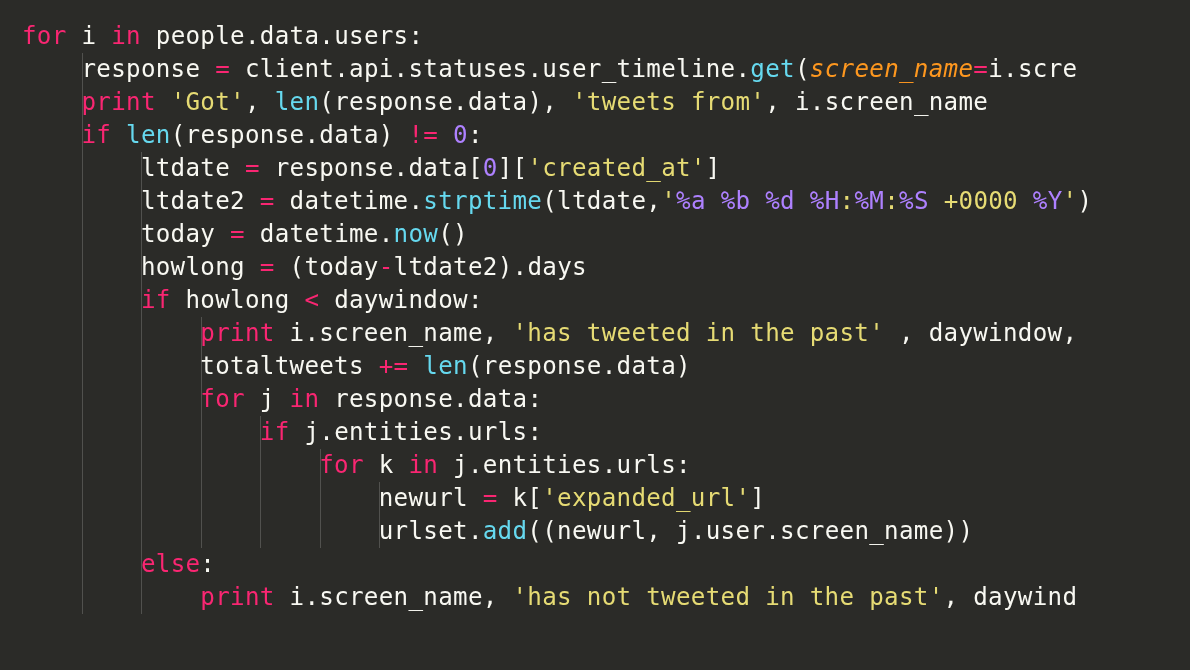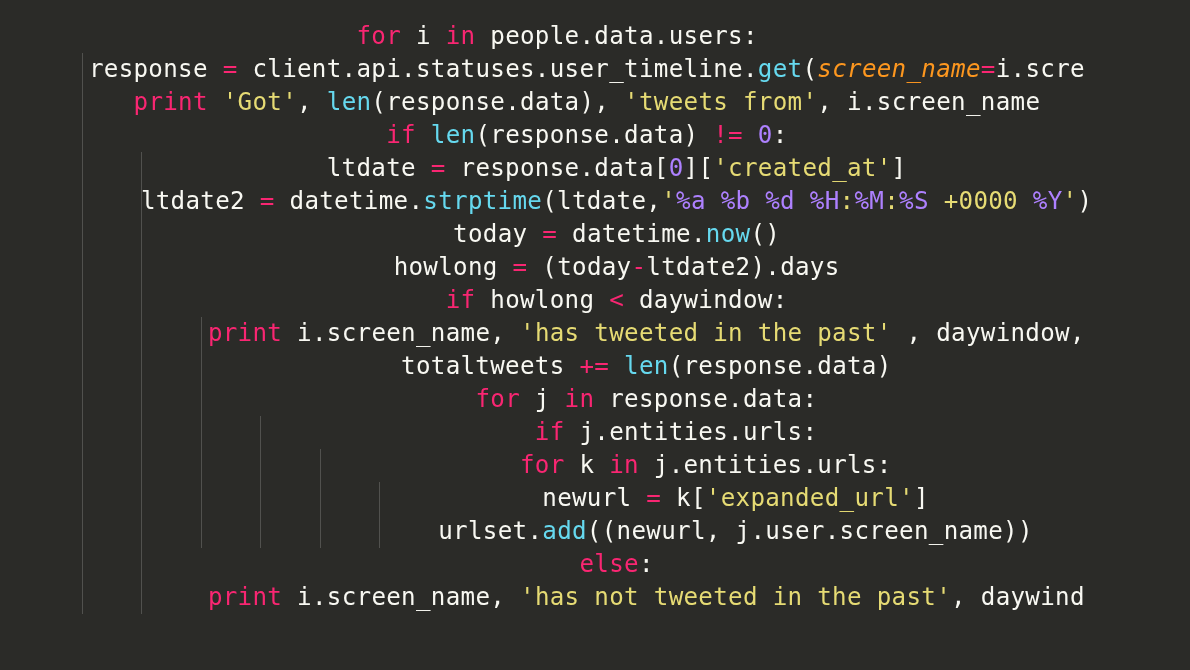--- a/index.html
+++ b/index.html
@@ -15,21 +15,20 @@
     position: relative;
     width: 1190px;
     height: 670px;
     background: #2b2b28;
     color: #f8f8f2;
     white-space: pre;
     font-size: 24.2px;
     line-height: 33px;
     letter-spacing: 0.3px;
     font-weight: 500;
-    text-align: center;
   }
   .code {
     position: absolute;
     left: 22px;
     top: 20px;
   }
   .tok-kw   { color: #f92672; }      
   .tok-id   { color: #f8f8f2; }      
   .tok-fn   { color: #66d9ef; }      
   .tok-str  { color: #e6db74; }      

